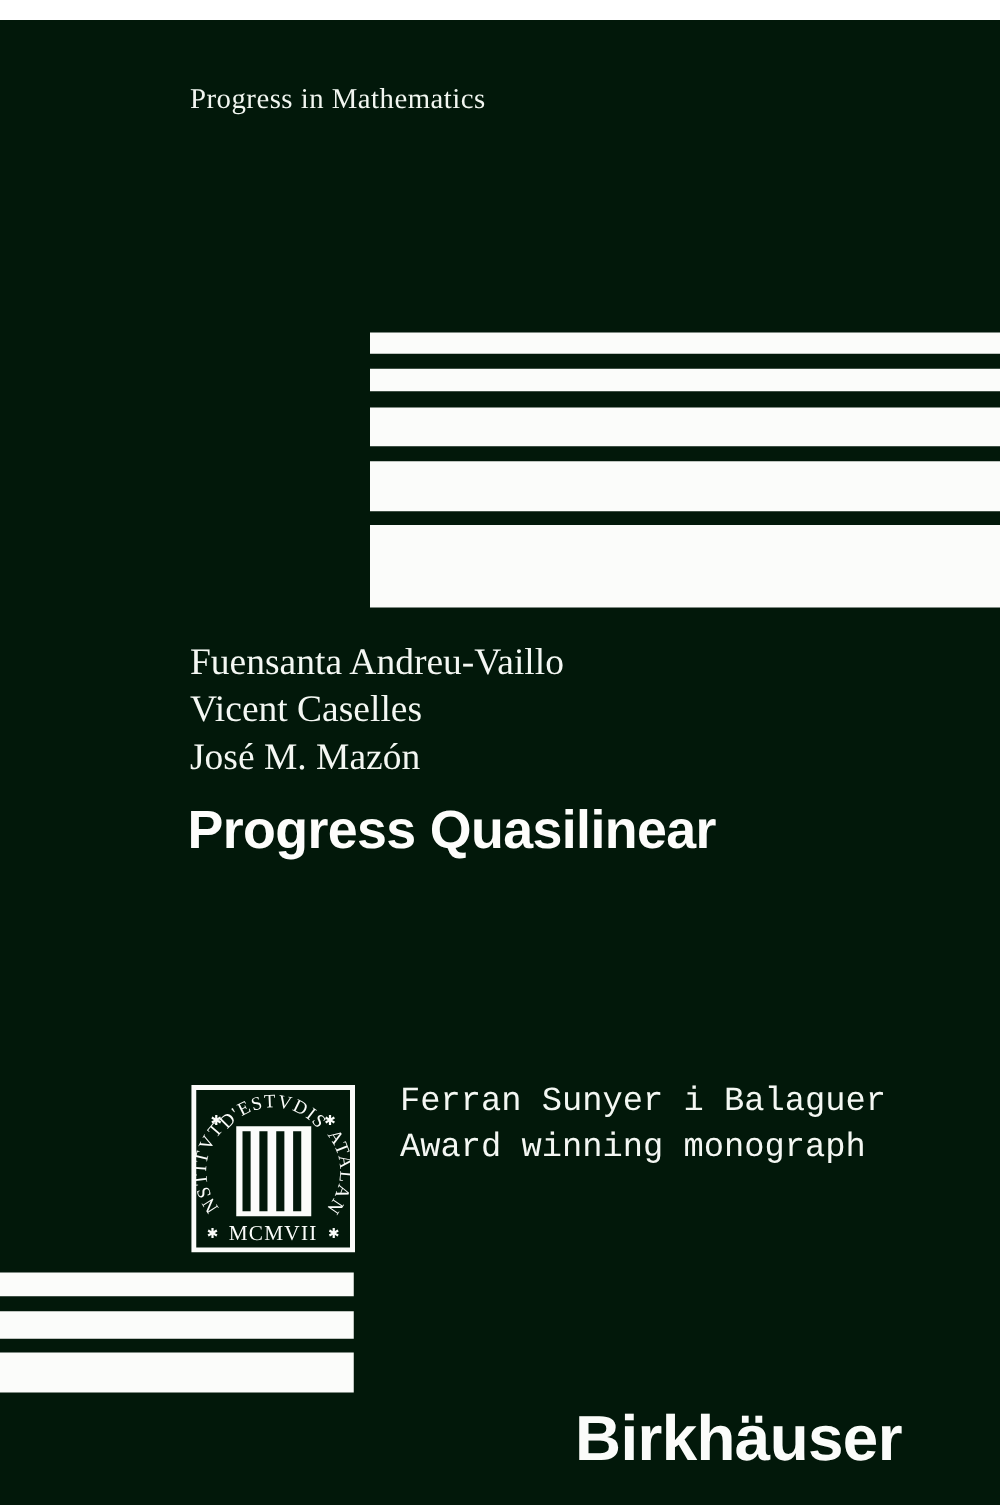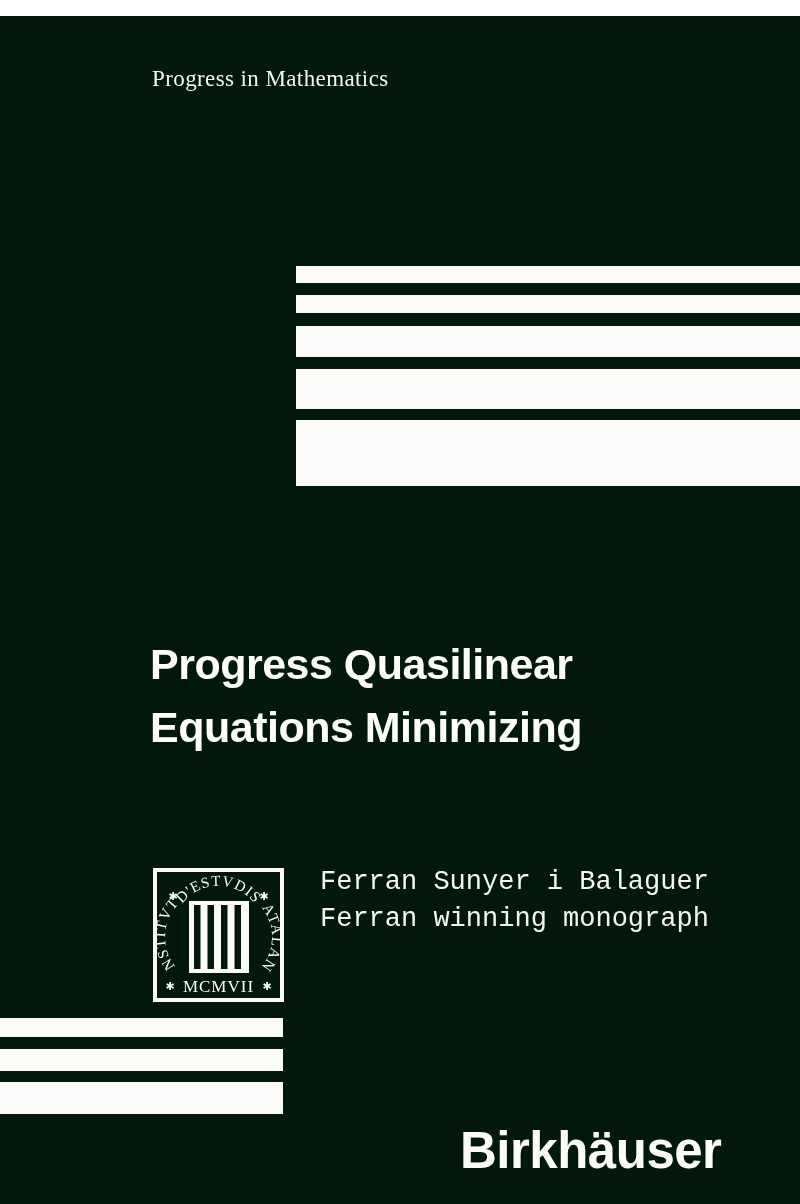--- a/index.html
+++ b/index.html
@@ -121,24 +121,28 @@
 <div id="cover">
 
   <div id="series-title">Progress in Mathematics</div>
 
   <div class="top-bar tb1"></div>
   <div class="top-bar tb2"></div>
   <div class="top-bar tb3"></div>
   <div class="top-bar tb4"></div>
   <div class="top-bar tb5"></div>
 
+  <div id="authors">
+    <div class="author-line">Fuensanta Andreu-Vaillo</div>
+    <div class="author-line">Vicent Caselles</div>
+    <div class="author-line">José M. Mazón</div>
+  </div>
 
   <div id="book-title">
     <div class="title-line">Progress Quasilinear</div>
-    <div class="title-line">Equations Minimizing</div>
   </div>
 
   <div id="seal">
     <svg viewBox="0 0 131 134" xmlns="http://www.w3.org/2000/svg">
       <defs>
         <path id="arcTop" d="M 24 44 A 46 46 0 0 1 107 44" fill="none"></path>
         <path id="arcBottom" d="M 22 96 A 48 48 0 0 0 109 96" fill="none"></path>
         <path id="arcLeft" d="M 24 100 A 46 46 0 0 1 24 38" fill="none"></path>
         <path id="arcRight" d="M 107 38 A 46 46 0 0 1 107 100" fill="none"></path>
       </defs>
@@ -164,21 +168,21 @@
 
       <text x="17" y="122" font-family="Liberation Serif, serif" font-size="11" fill="#fbfcfa" text-anchor="middle">✱</text>
       <text x="114" y="122" font-family="Liberation Serif, serif" font-size="11" fill="#fbfcfa" text-anchor="middle">✱</text>
       <text x="20" y="32" font-family="Liberation Serif, serif" font-size="11" fill="#fbfcfa" text-anchor="middle">✱</text>
       <text x="111" y="32" font-family="Liberation Serif, serif" font-size="11" fill="#fbfcfa" text-anchor="middle">✱</text>
     </svg>
   </div>
 
   <div id="award-block">
     <div class="award-line">Ferran Sunyer i Balaguer</div>
-    <div class="award-line">Ferran winning monograph</div>
+    <div class="award-line">Award winning monograph</div>
   </div>
 
   <div class="bottom-bar bb1"></div>
   <div class="bottom-bar bb2"></div>
   <div class="bottom-bar bb3"></div>
 
   <div id="publisher">Birkhäuser</div>
 
 </div>
 

